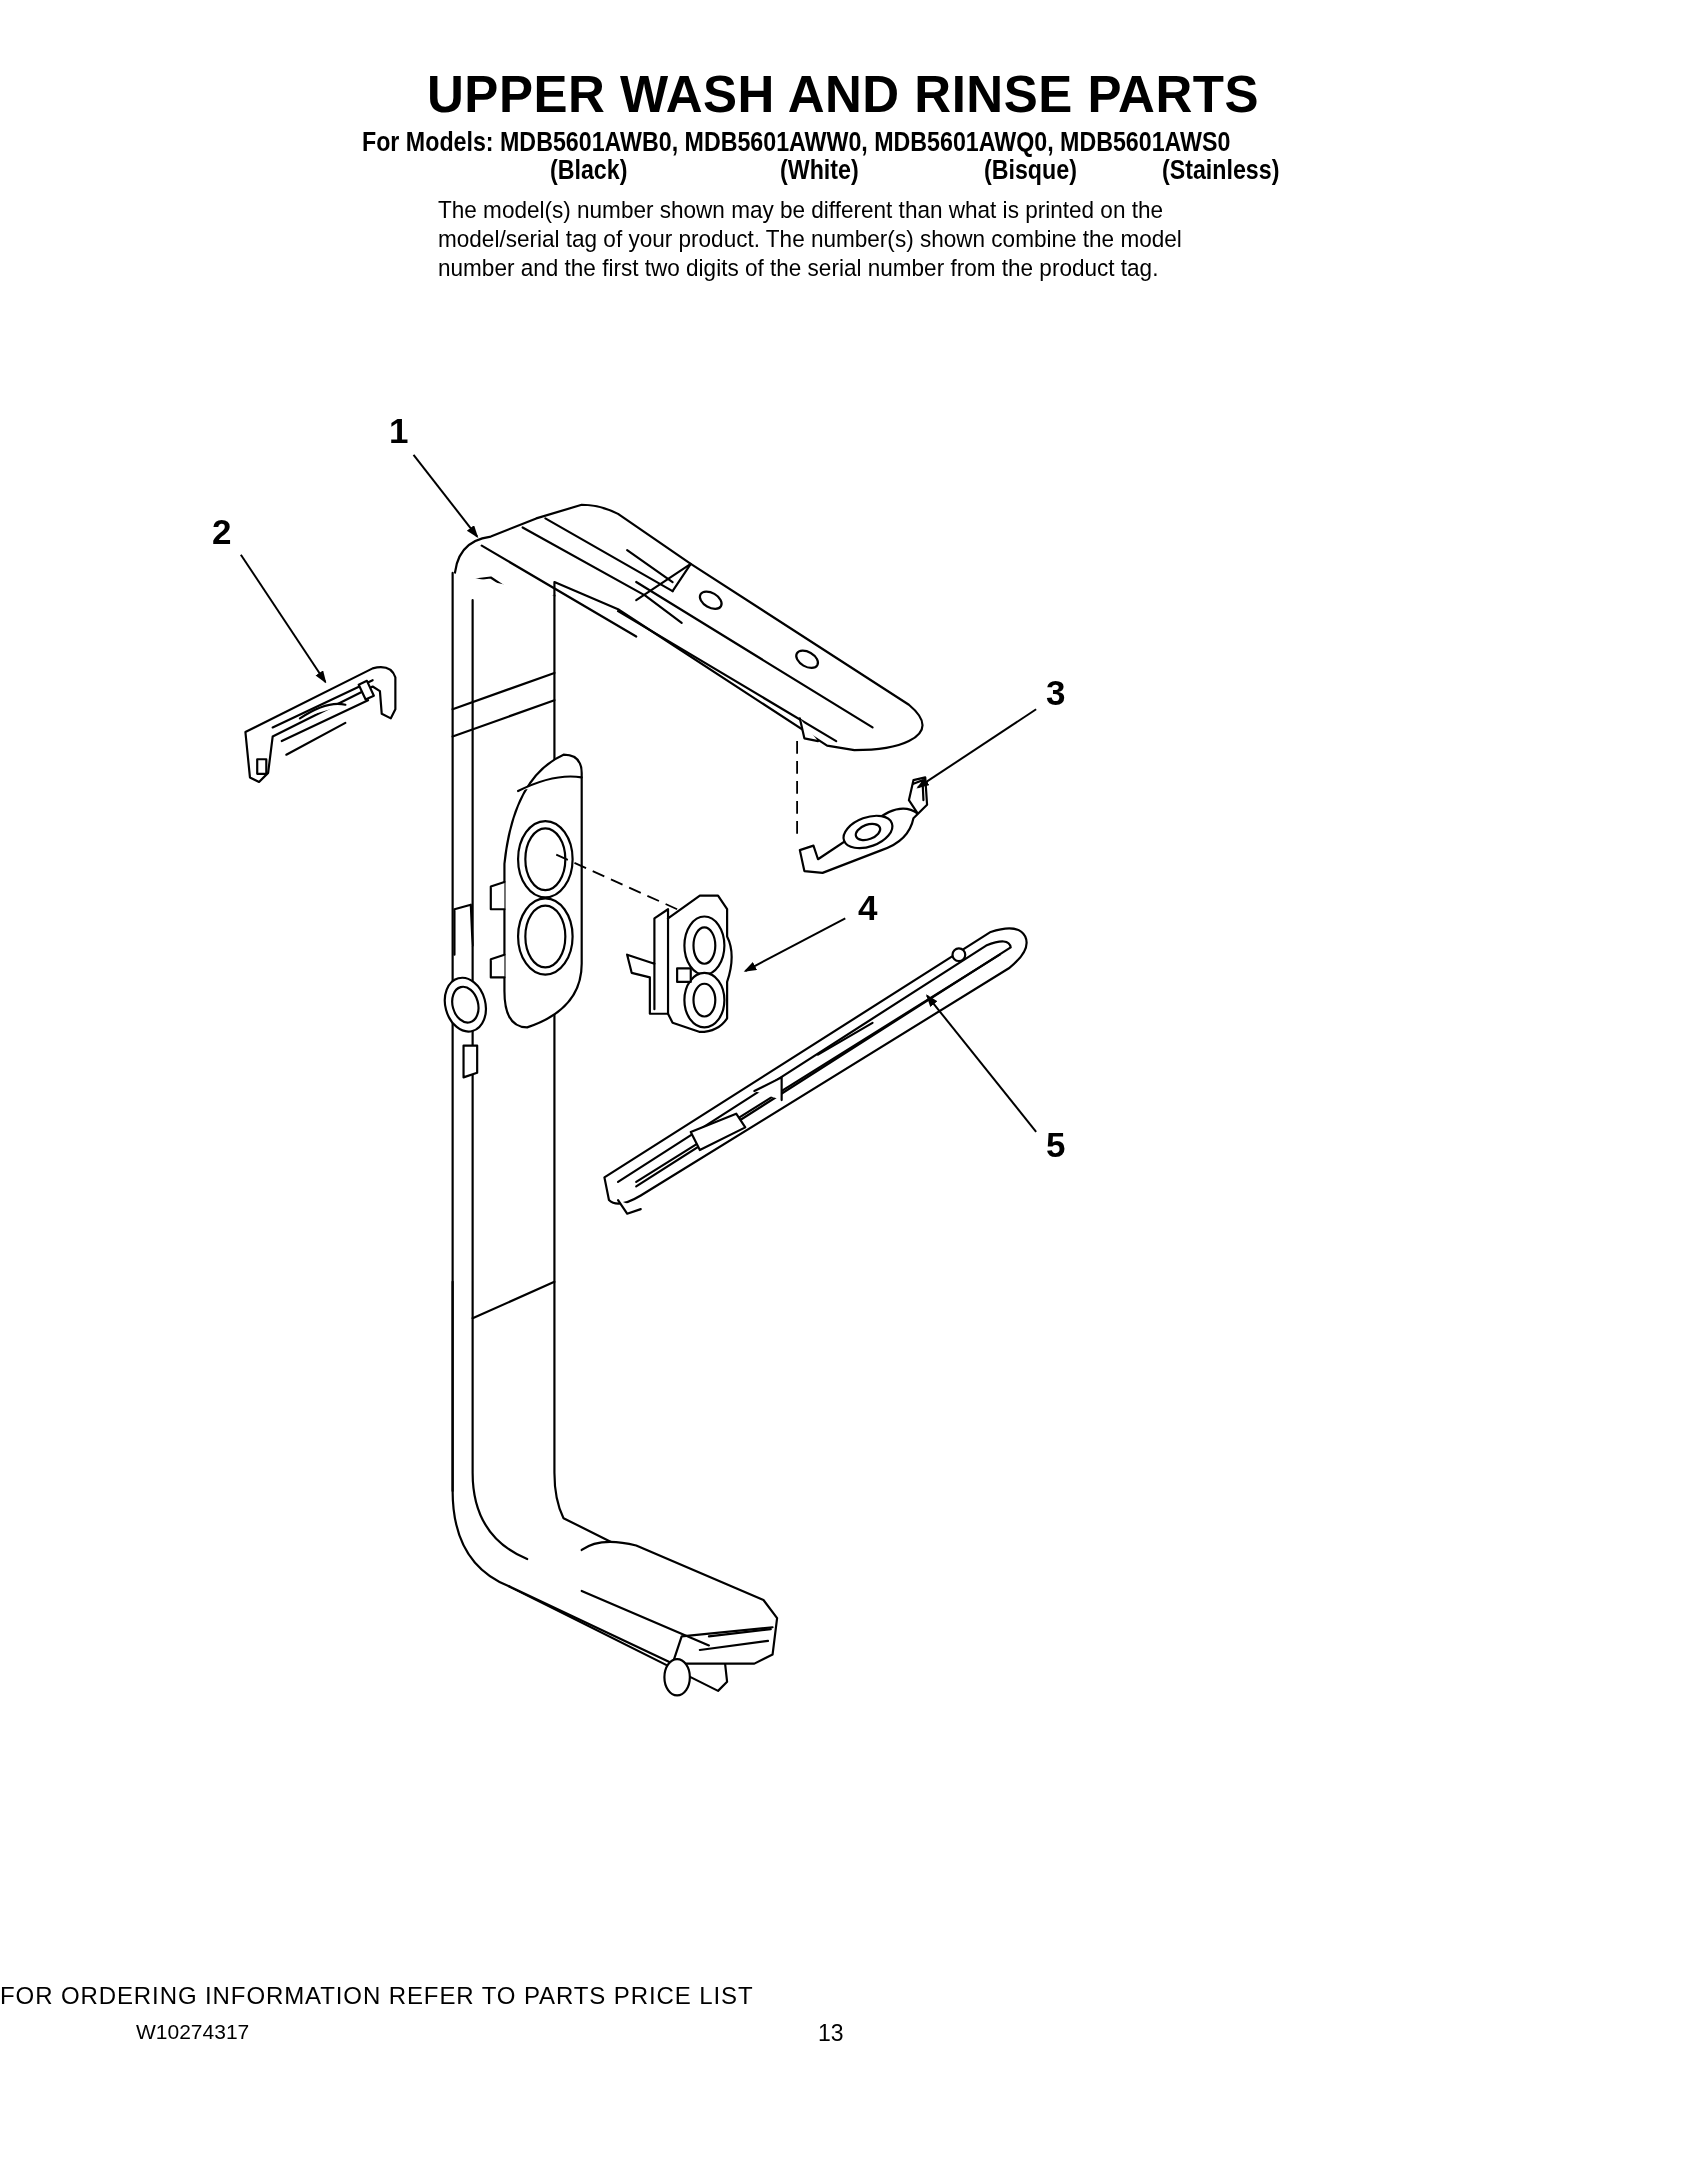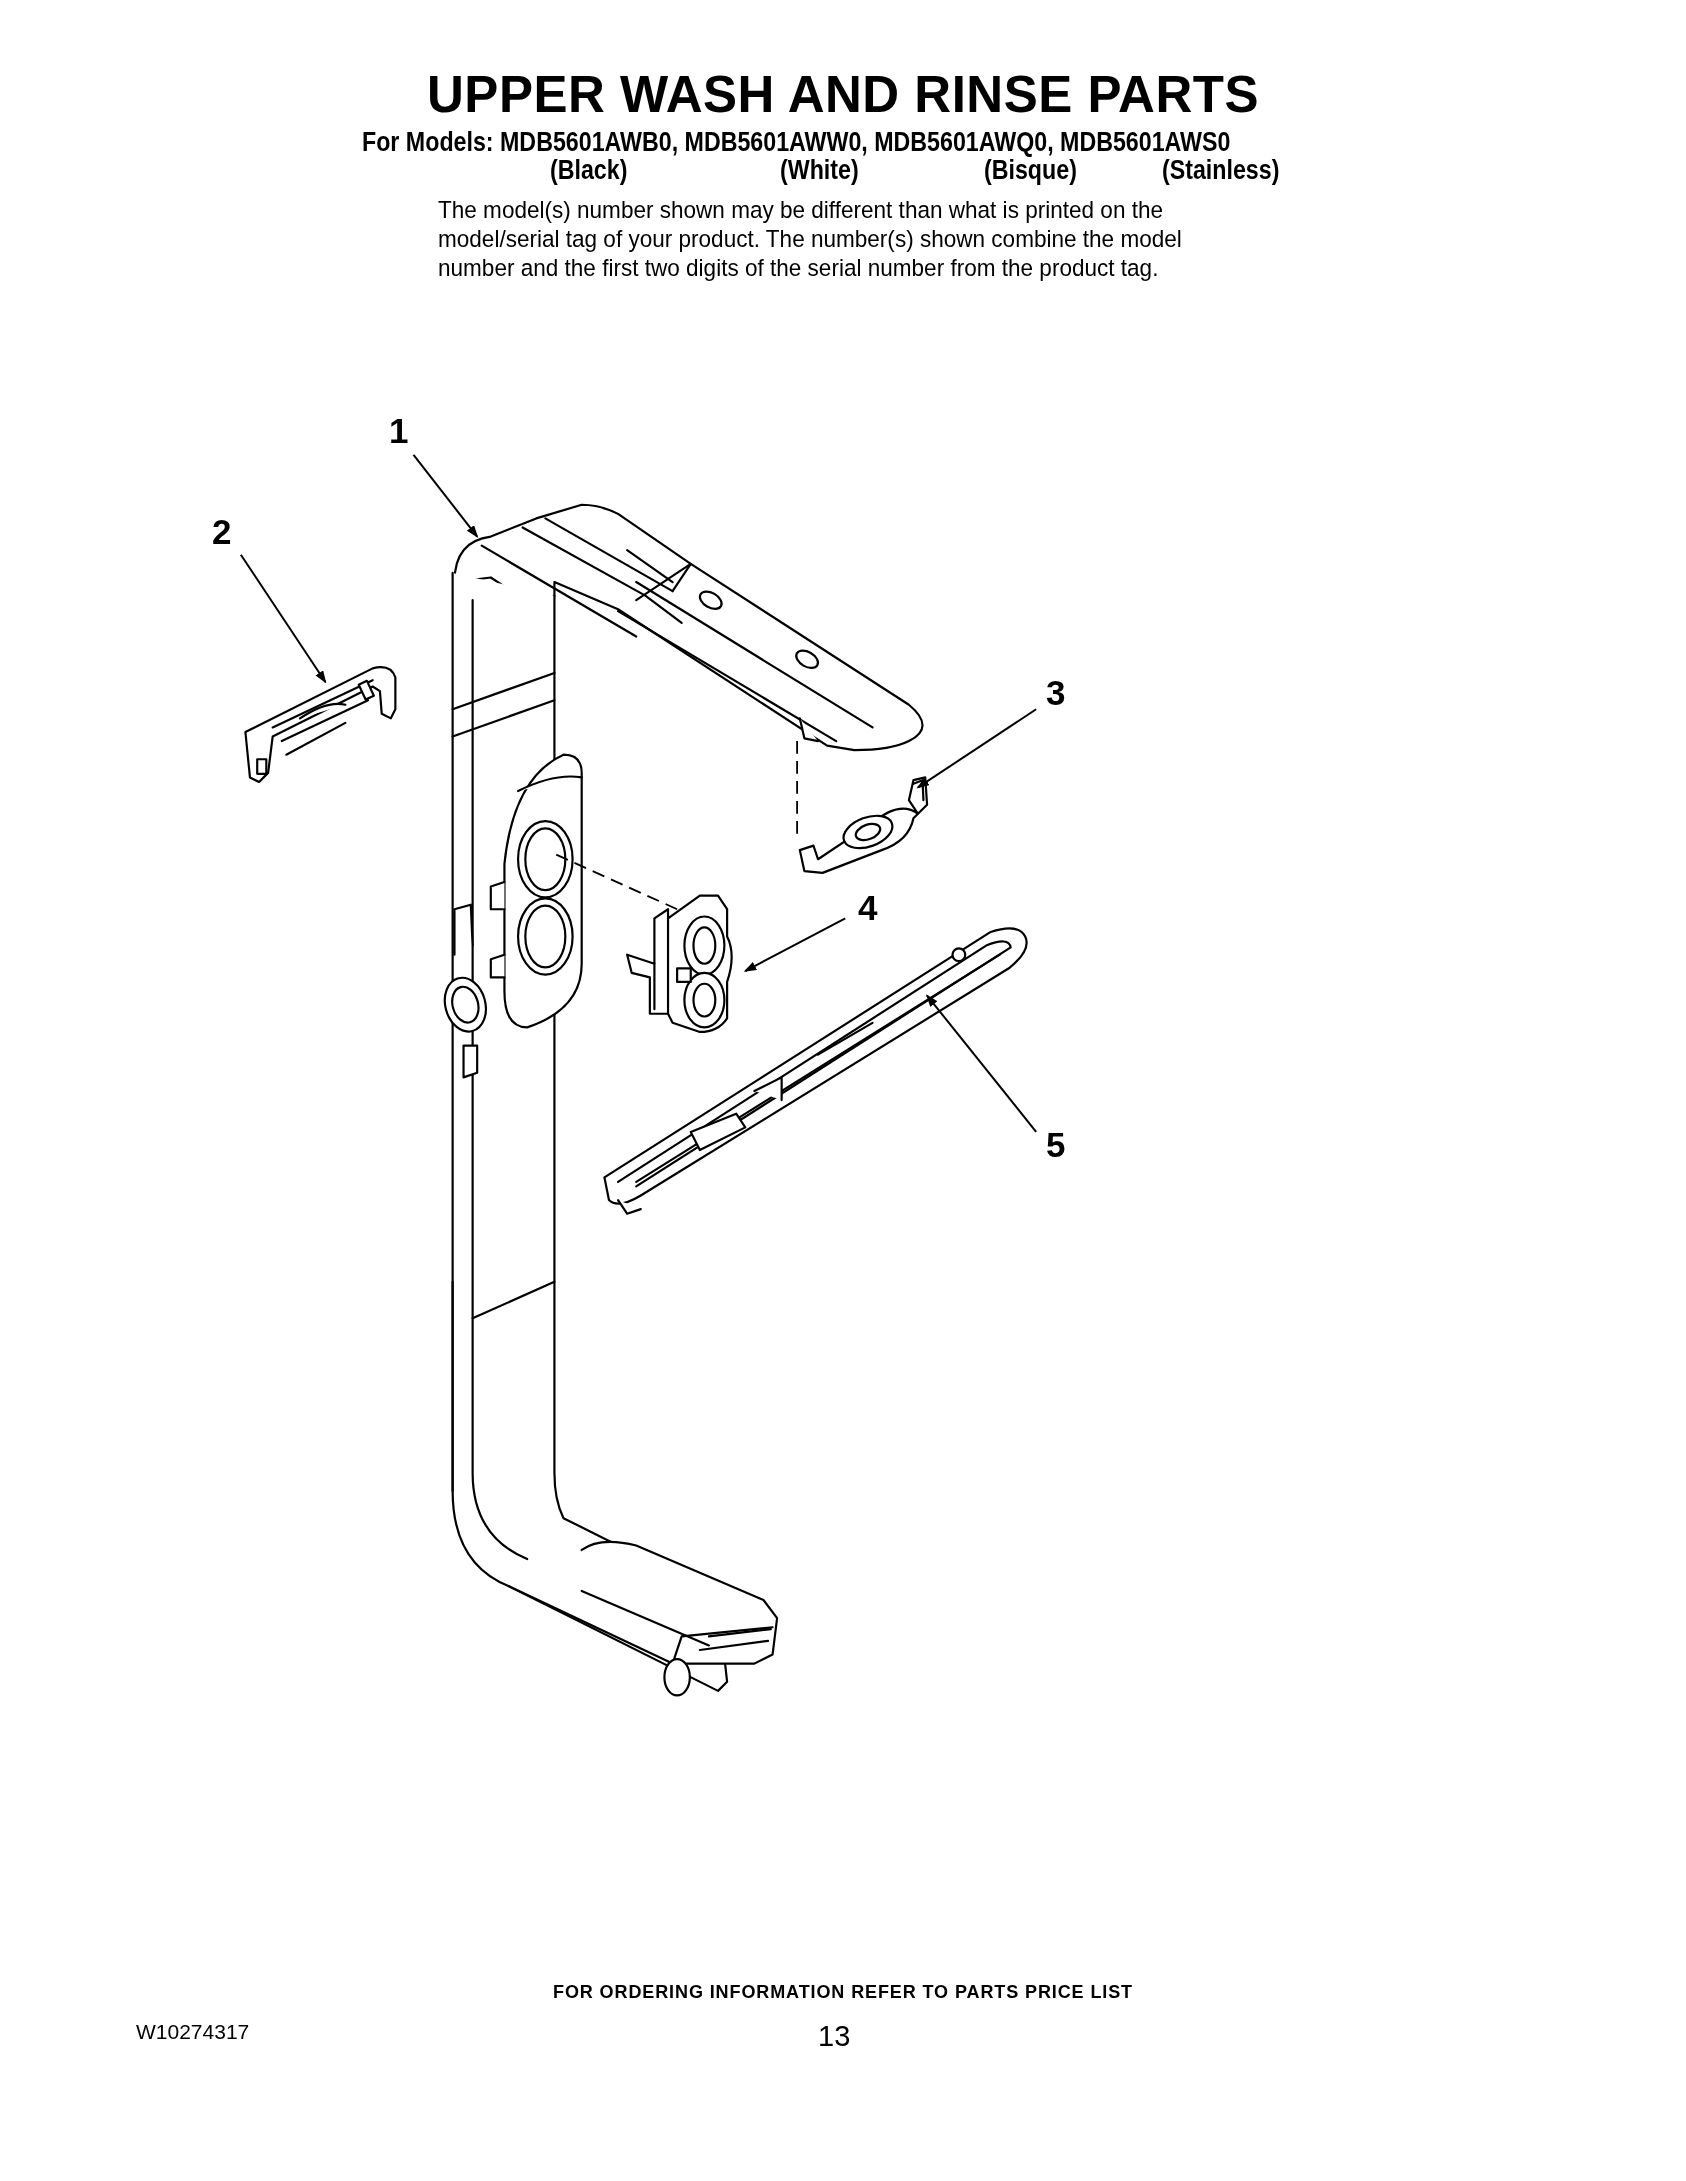--- a/index.html
+++ b/index.html
@@ -9,24 +9,24 @@
            font-size: 51px; font-weight: bold; letter-spacing: 0.5px; }
   .models { position: absolute; left: 362px; top: 127px; font-size: 27px; font-weight: bold;
             transform: scaleX(0.86); transform-origin: left top; white-space: nowrap; }
   .colors { position: absolute; top: 155px; font-size: 27px; font-weight: bold;
             transform: scaleX(0.86); transform-origin: left top; white-space: nowrap; }
   .note { position: absolute; left: 438px; top: 195px; width: 909px; font-size: 24.5px; line-height: 29px;
           transform: scaleX(0.92); transform-origin: left top; }
   .note div { white-space: nowrap; }
   .diagram { position: absolute; left: 0; top: 0; width: 1686px; height: 2182px; }
   .callout { position: absolute; font-size: 35px; font-weight: bold; }
-  .footer-order { position: absolute; left: 0; width: 1686px; text-align: center; top: 1982px;
-                  font-size: 18px; font-weight: bold; letter-spacing: 0.9px; }
+  .footer-order { position: absolute; left: 0; width: 1686px; text-align: left; top: 1982px;
+                  font-size: 24px; font-weight: normal; letter-spacing: 0.9px; }
   .docnum { position: absolute; left: 136px; top: 2020px; font-size: 21px; }
-  .pagenum { position: absolute; left: 818px; top: 2020px; font-size: 29px; }
+  .pagenum { position: absolute; left: 818px; top: 2020px; font-size: 23px; }
 </style>
 </head>
 <body>
 
 <div class="title">UPPER WASH AND RINSE PARTS</div>
 <div class="models">For Models: MDB5601AWB0, MDB5601AWW0, MDB5601AWQ0, MDB5601AWS0</div>
 
 <div class="colors" style="left:550px">(Black)</div>
 <div class="colors" style="left:780px">(White)</div>
 <div class="colors" style="left:984px">(Bisque)</div>

